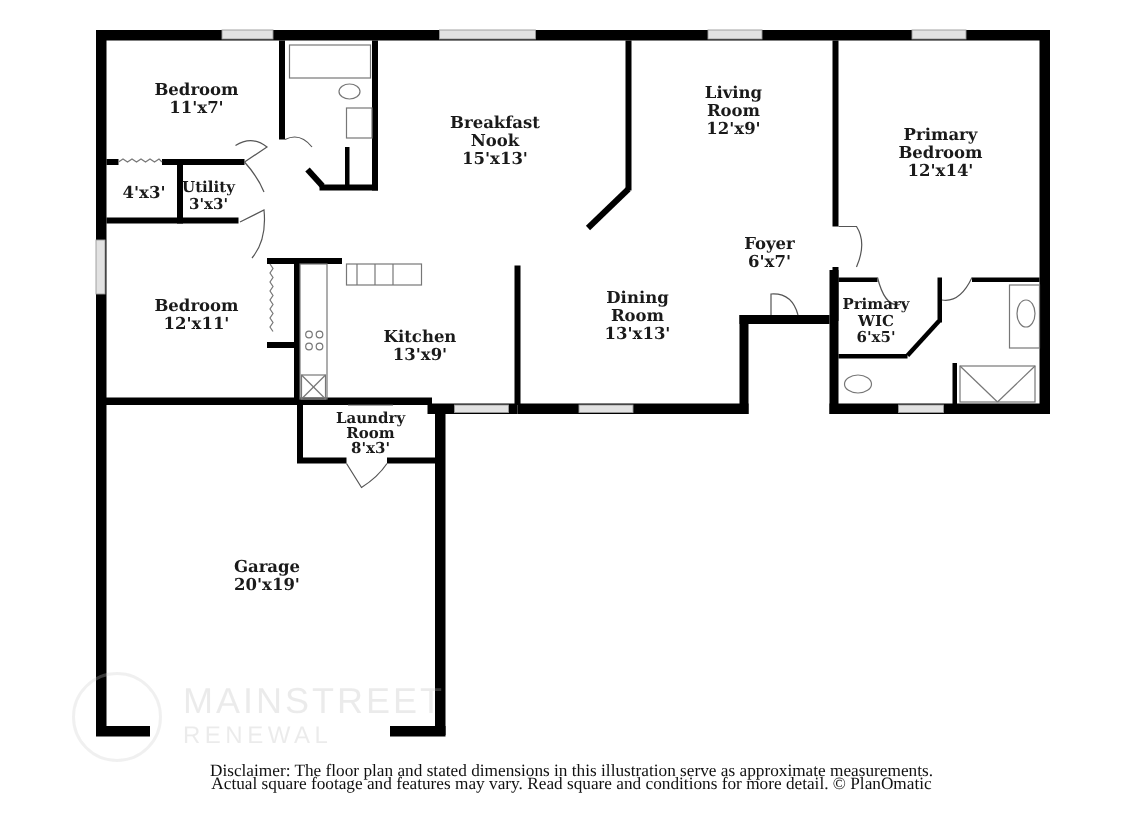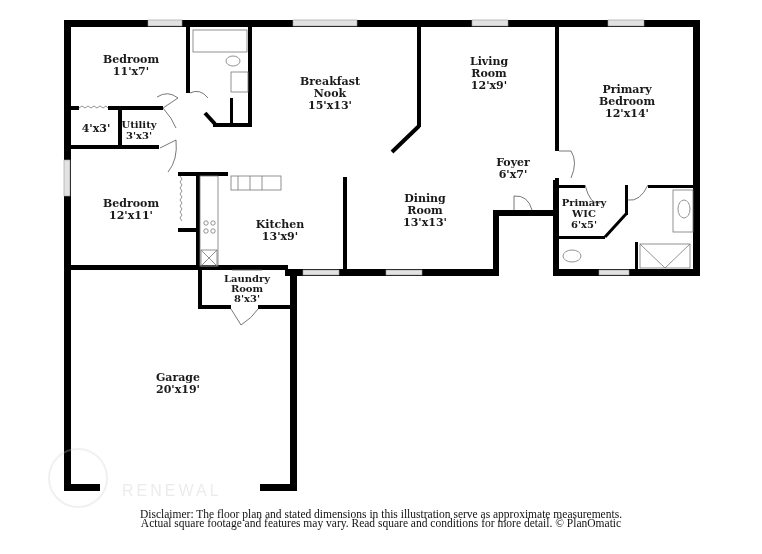--- a/index.html
+++ b/index.html
@@ -193,17 +193,18 @@
     <text class="lbl lbl-sm" x="247" y="292"><tspan>Room</tspan></text>
     <text class="lbl lbl-sm" x="247" y="302"><tspan>8'x3'</tspan></text>
 
     <text class="lbl lbl-md" x="178" y="381"><tspan>Garage</tspan></text>
     <text class="lbl lbl-md" x="178" y="393"><tspan>20'x19'</tspan></text>
   </g>
 </svg>
 
 <div class="wm">
   <div class="wm-circle"></div>
+  <div class="wm-text1">MAINSTREET</div>
   <div class="wm-text2">RENEWAL</div>
 </div>
 
 <div class="disclaimer" style="top:494px;margin-top:12px;">Disclaimer: The floor plan and stated dimensions in this illustration serve as approximate measurements.</div>
 <div class="disclaimer" style="top:515px;">Actual square footage and features may vary. Read square and conditions for more detail. © PlanOmatic</div>
 
 </body></html>

